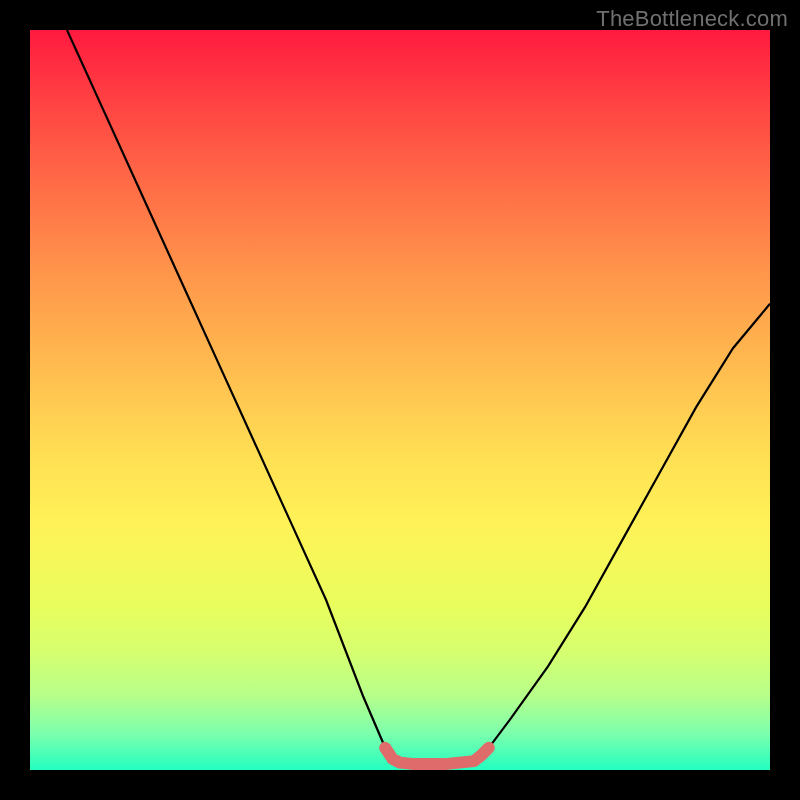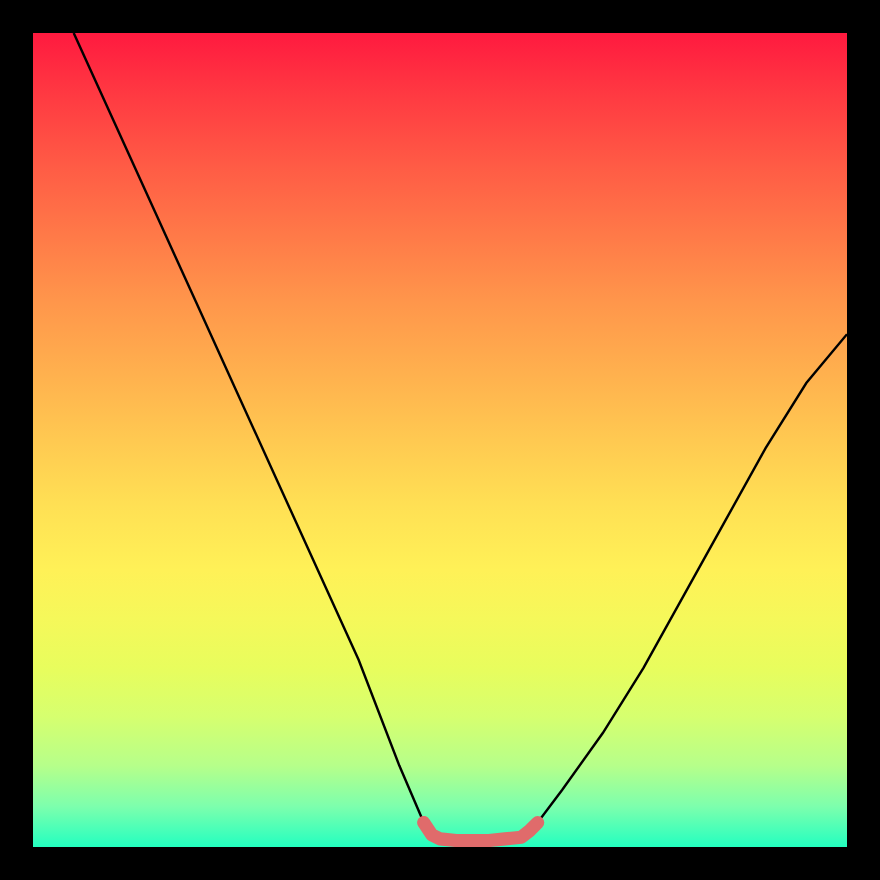--- a/index.html
+++ b/index.html
@@ -56,20 +56,21 @@
     color: #707070;
     font-size: 22px;
     font-weight: 500;
     letter-spacing: 0.2px;
   }
 </style>
 </head>
 <body>
 
 <div class="frame">
+  <div class="watermark">TheBottleneck.com</div>
   <div class="plot">
     <svg class="curves" viewBox="0 0 740 740" preserveAspectRatio="none">
       <path d="M37.0 0.0 L74.0 81.4 L111.0 162.8 L148.0 244.2 L185.0 325.6 L222.0 407.0 L259.0 488.4 L296.0 569.8 L333.0 666.0 L355.2 717.8 L370.0 732.6" fill="none" stroke="#000000" stroke-width="2.2"></path>
       <path d="M444.0 732.6 L458.8 717.8 L481.0 688.2 L518.0 636.4 L555.0 577.2 L592.0 510.6 L629.0 444.0 L666.0 377.4 L703.0 318.2 L740.0 273.8" fill="none" stroke="#000000" stroke-width="2.2"></path>
       <path d="M355.2 717.8 L362.6 728.9 L370.0 732.6 L384.8 734.1 L399.6 734.1 L414.4 734.1 L429.2 732.6 L444.0 731.1 L451.4 725.2 L458.8 717.8" fill="none" stroke="#e06b6b" stroke-width="12" stroke-linecap="round" stroke-linejoin="round"></path>
     </svg>
   </div>
 </div>
 
 </body></html>

